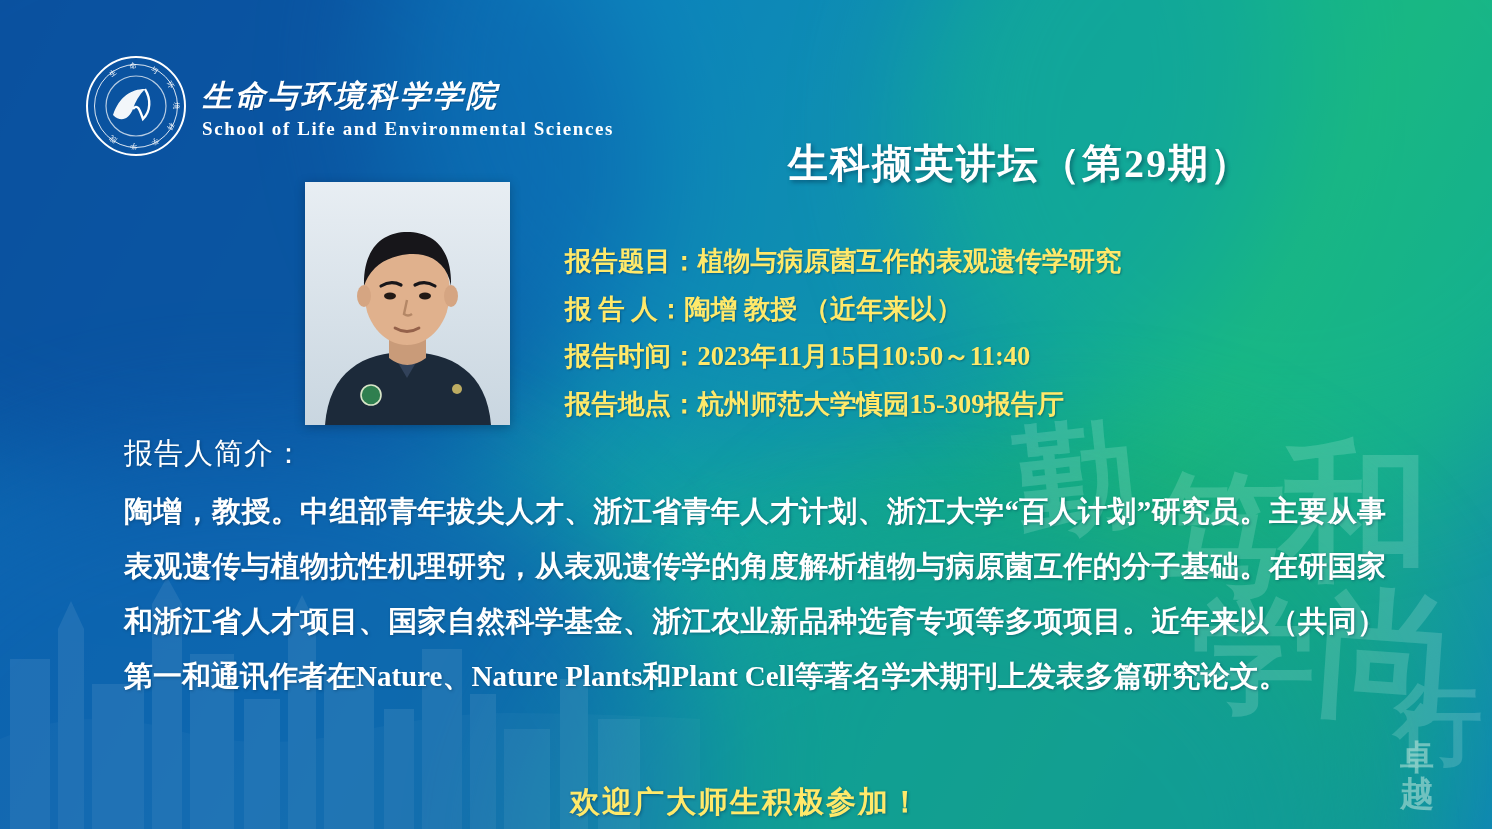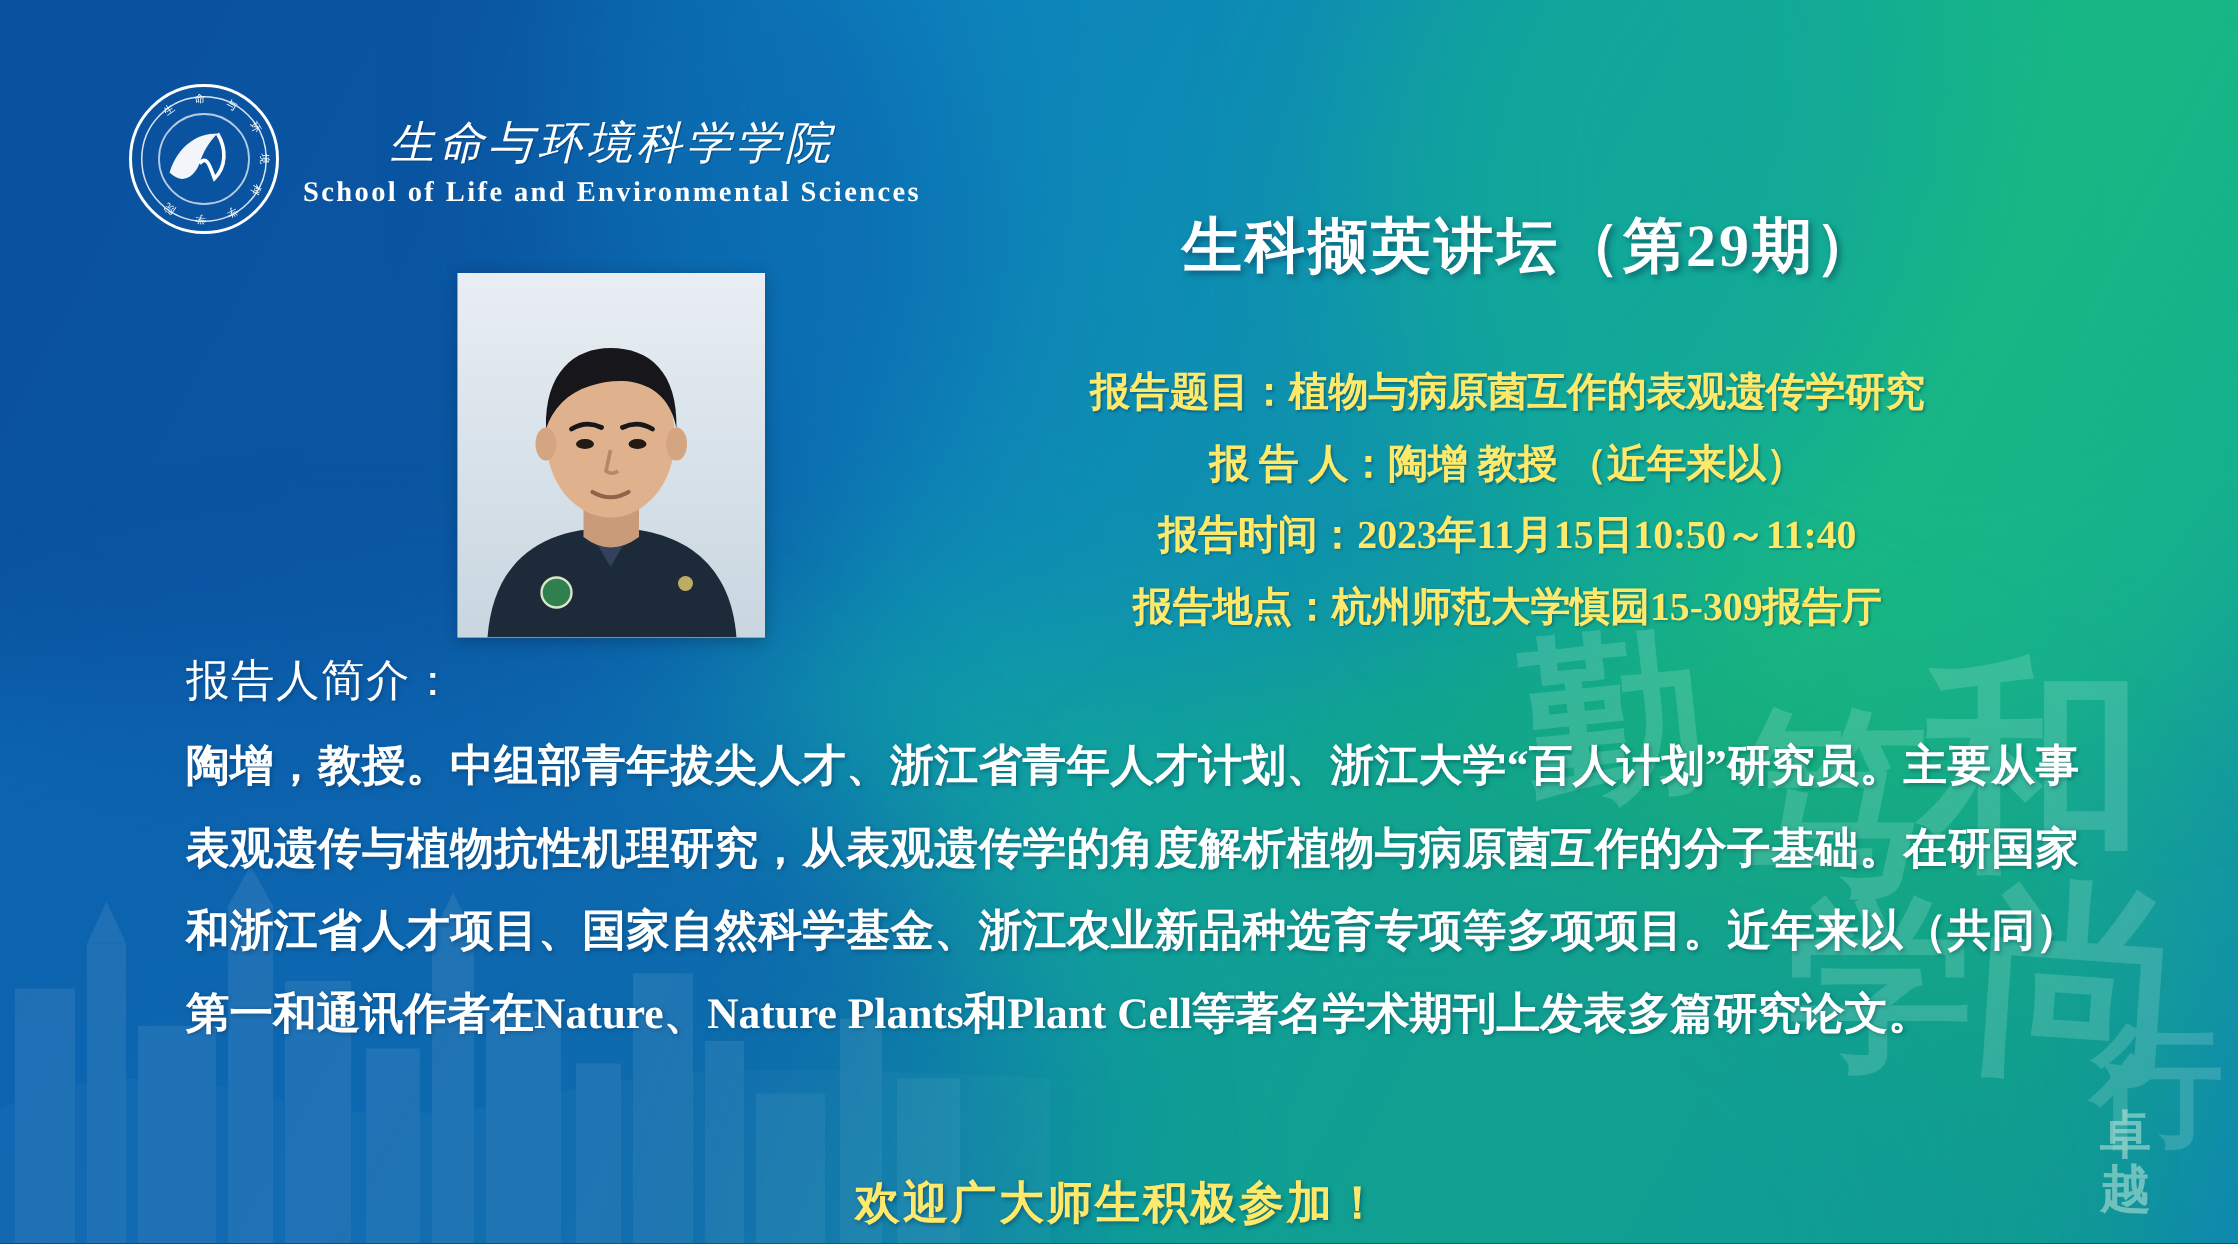--- a/index.html
+++ b/index.html
@@ -136,26 +136,25 @@
   }
   .logo-cn1 {
     font-size: 45px;
     font-weight: 700;
     letter-spacing: 5px;
     font-style: italic;
     text-shadow: 1px 1px 0 rgba(0,40,80,.35);
   }
   .logo-cn2 {
     font-size: 30px;
-    font-weight: 400;
+    font-weight: 700;
     letter-spacing: 3px;
     margin-top: 6px;
     font-style: italic;
     text-shadow: 1px 1px 0 rgba(0,40,80,.35);
-    text-align: center;
   }
   .logo-en {
     font-size: 19px;
     font-weight: 700;
     letter-spacing: 1.6px;
     margin-top: 8px;
     font-family: "Liberation Serif", serif;
   }
 
   
@@ -193,21 +192,20 @@
     width: 880px;
   }
   .info-line {
     color: #ffe96a;
     font-size: 26.5px;
     font-weight: 700;
     line-height: 1;
     margin-bottom: 21px;
     white-space: nowrap;
     text-shadow: 1px 1px 2px rgba(0,40,70,.4);
-    text-align: center;
   }
   .info-label { letter-spacing: 0; }
 
   
   .bio-title {
     position: absolute;
     left: 124px;
     top: 434px;
     color: #ffffff;
     font-size: 29px;

